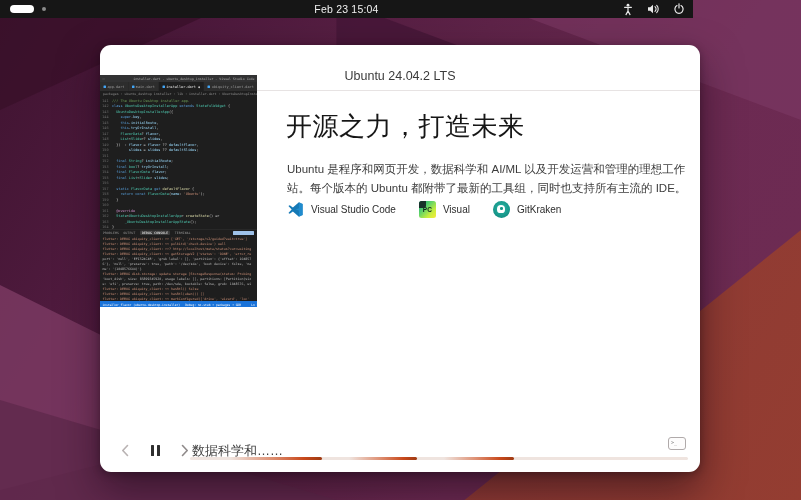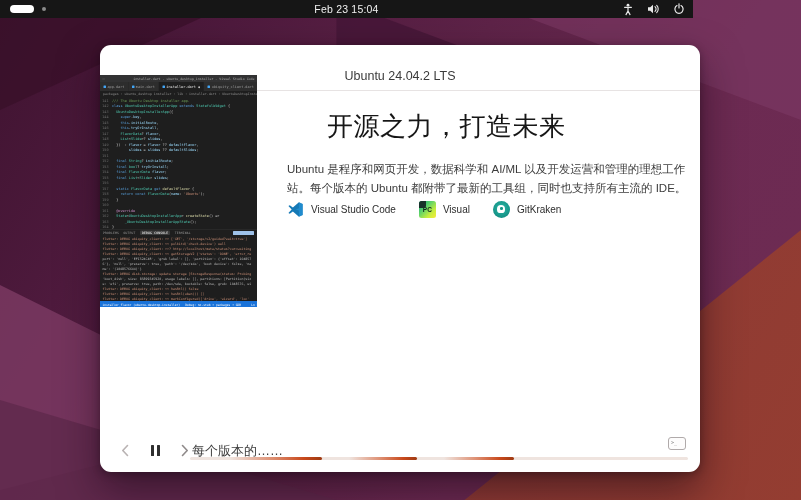--- a/index.html
+++ b/index.html
@@ -63,21 +63,21 @@
   .pspace { flex:1; }
   .vs-filter { width:42px; height:8px; background:#9ec1e8; border-radius:1px; flex:none; }
   .vs-term { background:#1e1e1e; flex:none; }
   .tl { height:10px; line-height:10px; font-size:6.5px; white-space:pre; color:#ce9178; padding-left:5px; overflow:hidden; }
   .tl.gray { color:#bdbdbd; }
   .vs-status { height:12px; background:#1a73d9; display:flex; align-items:center; font-size:6px; color:#ffffff;
                padding:0 5px; gap:10px; flex:none; white-space:nowrap; overflow:hidden; }
   .vs-status .sspace { flex:1; }
 
   
-  .heading { position:absolute; left:186px; top:64px; font-size:26px; font-weight:500; color:#161616; letter-spacing:.5px;margin-left:41px; }
+  .heading { position:absolute; left:186px; top:64px; font-size:26px; font-weight:500; color:#161616; letter-spacing:.5px; }
   .bodytext { position:absolute; left:187px; top:115px; width:404px; font-size:11.5px; line-height:1.64; color:#3c3c3c; }
   .apps { position:absolute; left:187px; top:156px; display:flex; gap:23px; align-items:center; }
   .app { display:flex; align-items:center; gap:7px; }
   .app .label { font-size:10px; color:#2e2e2e; white-space:nowrap; }
   .appicon { width:17px; height:17px; flex:none; position:relative; }
   .icon-idea { border-radius:2.5px; background:linear-gradient(150deg,#ff4574 0%,#d3246c 42%,#5a4af0 85%,#2f6ef2 100%);
                display:flex; align-items:center; justify-content:center; color:#fff; font-size:6.5px; font-weight:bold; }
   .icon-pycharm { border-radius:2.5px; background:linear-gradient(135deg,#0ca57c 0%,#5dd26a 38%,#c7ee3e 72%,#f7ea3b 100%);
                   display:flex; align-items:center; justify-content:center; }
   .icon-pycharm .pc { color:#10241d; font-size:6.5px; font-weight:bold; }
@@ -264,21 +264,21 @@
           <i></i>
           <i></i>
         </span>
     </div>
     <div class="navbtn">
       <svg width="8" height="13" viewBox="0 0 8 13">
         <path d="M1.5 1.5 L6.2 6.5 L1.5 11.5" stroke="#8f8a8a" stroke-width="1.6" fill="none" stroke-linecap="round" stroke-linejoin="round"></path>
       </svg>
     </div>
   </div>
-  <div class="status-text">每个版本的……</div>
+  <div class="status-text">数据科学和……</div>
 
   <div class="progress">
     <div class="pdash pd1"></div>
     <div class="pdash pd2"></div>
     <div class="pdash pd3"></div>
   </div>
 
   <div class="term-toggle">
     <span>&gt;_</span>
   </div>

